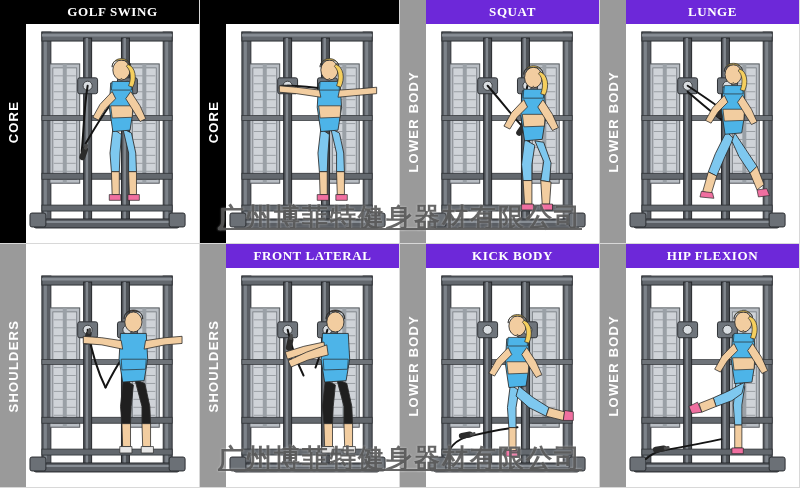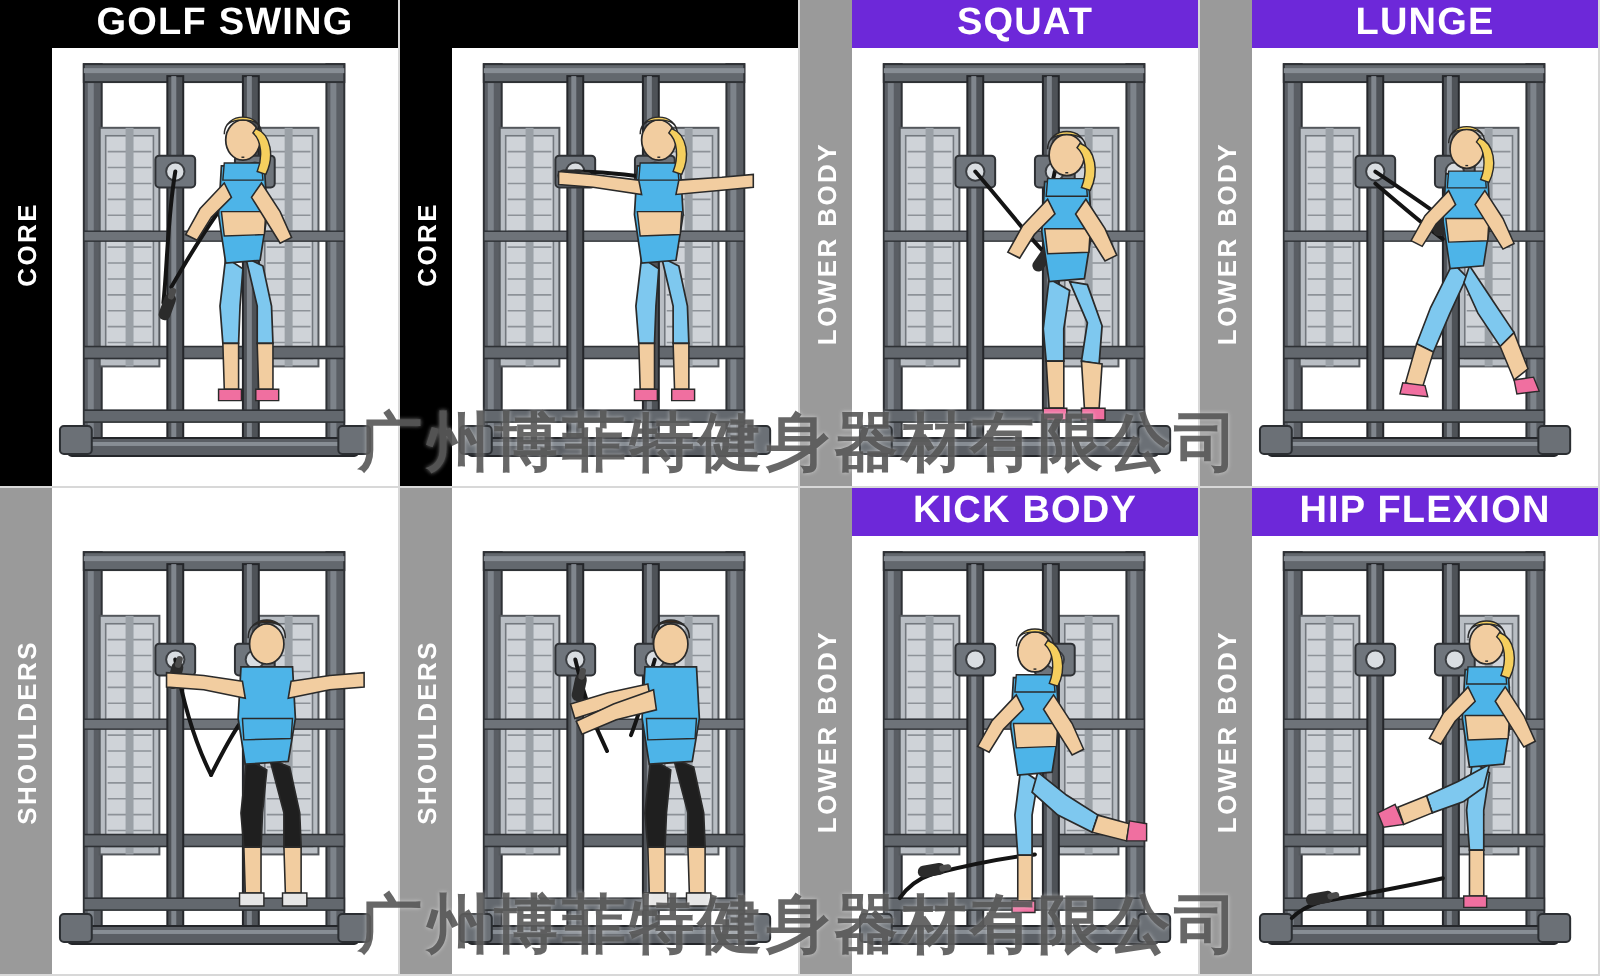--- a/index.html
+++ b/index.html
@@ -70,23 +70,24 @@
     display: flex;
     align-items: center;
     justify-content: center;
     box-sizing: border-box;
   }
   .title-strip.black { background: #000000; }
   .title-strip.gray  { background: #6d28d9; }
   .title-strip .title-label {
     color: #ffffff;
     font-weight: bold;
-    font-size: 19px;
+    font-size: 13px;
     letter-spacing: 0.6px;
     white-space: nowrap;
+    font-family: Liberation Serif, serif;
   }
 
   
   .illus {
     position: absolute;
     left: 26px;
     top: 24px;
     right: 0;
     bottom: 0;
     background: #ffffff;
@@ -94,26 +95,27 @@
   .illus svg { display: block; width: 100%; height: 100%; }
 
   
   .watermark {
     position: absolute;
     left: 0;
     width: 800px;
     text-align: center;
     font-family: "DejaVu Sans", sans-serif;
     font-weight: bold;
-    font-size: 32px;
+    font-size: 26px;
     color: #5b5b5b;
     opacity: 0.92;
     letter-spacing: 2px;
     pointer-events: none;
     text-shadow: 0 0 2px rgba(255,255,255,0.55);
+    text-decoration: underline;
   }
   #watermark-top { top: 200px; }
   #watermark-bottom { top: 441px; }
 </style>
 </head>
 <body>
 
 <div id="grid">
     <div class="cell dark-bg">
       <div class="side-bar black">
@@ -637,20 +639,23 @@
     <ellipse cx="0" cy="-22" rx="12" ry="14" fill="#f2cda0" stroke="#2a2a2a" stroke-width="1.2"></ellipse>
     <path d="M-13,-26 C-13,-43 13,-43 13,-26 C13,-34 9,-37 0,-37 C-9,-37 -13,-34 -13,-26 Z" fill="#3b2b1c" stroke="#2a2a2a" stroke-width="1"></path>
   </g>
         </svg>
       </div>
     </div>
     <div class="cell gray-bg">
       <div class="side-bar gray">
         <span class="side-label">SHOULDERS</span>
       </div>
+      <div class="title-strip gray">
+        <span class="title-label">FRONT LATERAL</span>
+      </div>
       <div class="illus">
         <svg viewBox="0 0 174 220" preserveAspectRatio="xMidYMid meet">
   <g>
 
     <rect x="16" y="8" width="9" height="196" fill="#5a5e64" stroke="#2e3135" stroke-width="1"></rect>
     <rect x="18" y="8" width="3" height="196" fill="#7d838a"></rect>
     <rect x="138" y="8" width="9" height="196" fill="#5a5e64" stroke="#2e3135" stroke-width="1"></rect>
     <rect x="140" y="8" width="3" height="196" fill="#7d838a"></rect>
 
     <rect x="16" y="8" width="131" height="9" fill="#63686e" stroke="#2e3135" stroke-width="1"></rect>

